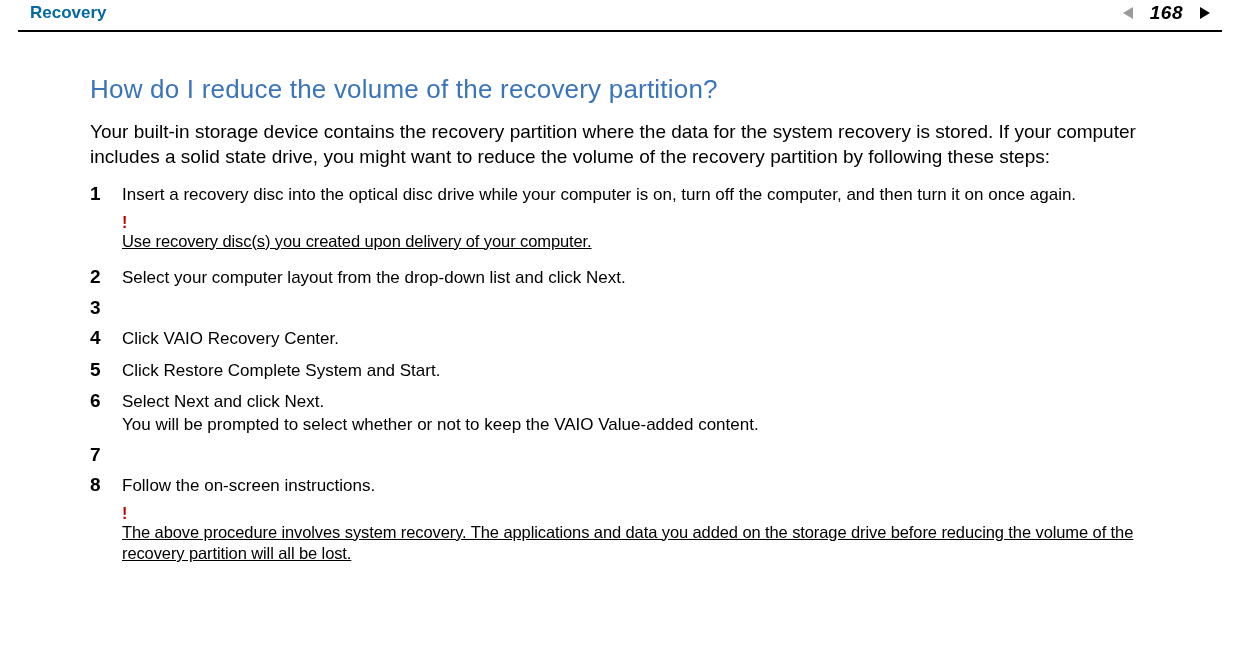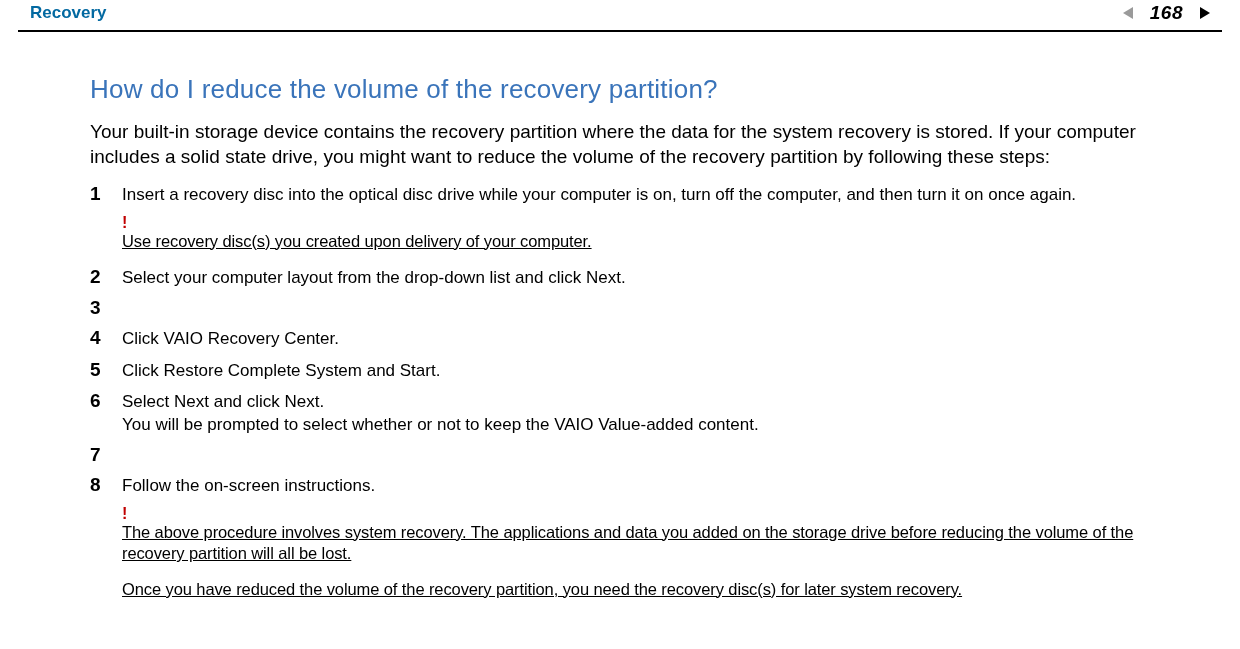--- a/index.html
+++ b/index.html
@@ -186,16 +186,15 @@
     <div class="step">
       <div class="step-num">8</div>
       <div class="step-text">Follow the on-screen instructions.</div>
     </div>
 
     <div class="note">
       <div class="note-bang">!</div>
       <div class="note-text N">The above procedure involves system recovery. The applications and data you added on the storage drive before reducing the volume of the recovery partition will all be lost.</div>
     </div>
 
-    <div class="postnote N">Once you have reduced the volume of the recovery partition, you need the recovery disc(s) for later system recovery.</div>
 
   </div>
 </div>
 
 </body></html>

